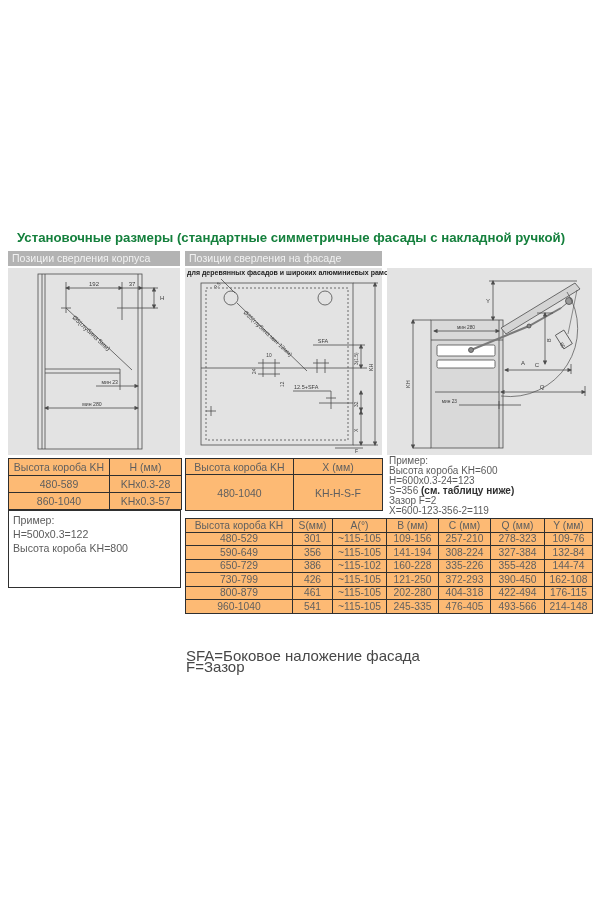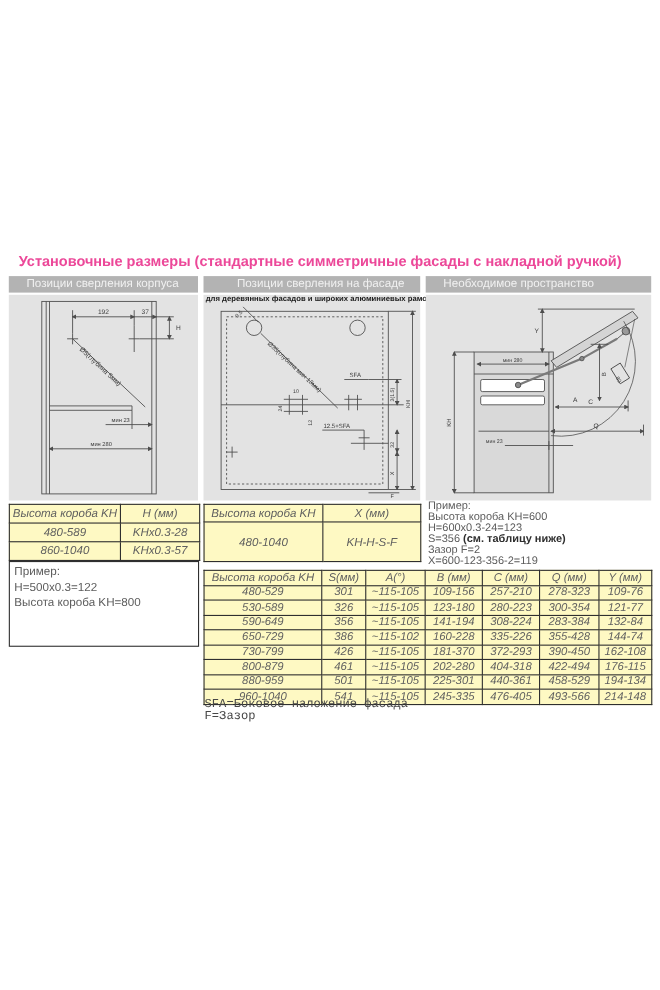--- a/index.html
+++ b/index.html
@@ -1,66 +1,65 @@
 <!DOCTYPE html>
 <html><head>
 <meta charset="utf-8">
 <style>
   * { box-sizing: border-box; }
   html,body { margin:0; padding:0; }
   body { width:600px; height:900px; background:#ffffff; font-family:"Liberation Sans",sans-serif; }
   .sheet { position:relative; width:600px; height:900px; overflow:hidden; background:#fff; }
 
-  .title { position:absolute; left:17px; top:230px; width:576px; font-size:13.2px; font-weight:bold; color:#ec4899; white-space:nowrap; }
-
-  .sec-hdr { position:absolute; top:251px; height:15px; background:#b3b3b3; color:#f1f1f1; font-size:10.6px; line-height:15px; padding-left:16px; overflow:hidden; white-space:nowrap; }
+  .title { position:absolute; left:17px; top:230px; width:576px; font-size:13.2px; font-weight:bold; color:#15803d; white-space:nowrap; }
+
+  .sec-hdr { position:absolute; top:251px; height:15px; background:#b3b3b3; color:#f1f1f1; font-size:10.6px; line-height:15px; padding-left:4px; overflow:hidden; white-space:nowrap; }
   #hdr1 { left:8px;  width:172px; }
-  #hdr2 { left:185px; width:197px;text-align:center; }
+  #hdr2 { left:185px; width:197px; }
   #hdr3 { left:387px; width:205px; }
 
   .panel { position:absolute; top:268px; background:#e3e3e3; }
   #panel1 { left:8px;  width:172px; height:187px; }
   #panel2 { left:185px; width:197px; height:187px; }
   #panel3 { left:387px; width:205px; height:187px; }
   .p2sub { position:absolute; top:1px; left:2px; font-size:7px; font-weight:bold; color:#1c1c1c; white-space:nowrap; }
   .panel svg { position:absolute; left:0; top:0; }
   #panel2 svg { top:9px; }
 
-  table { border-collapse:collapse; table-layout:fixed; position:absolute; background:#fef9c3;font-style:italic; }
+  table { border-collapse:collapse; table-layout:fixed; position:absolute; background:#fdba74; }
   td { border:1px solid #2f2f2f; color:#5f5f5f; text-align:center; font-size:10.5px; padding:0; overflow:hidden; white-space:nowrap; }
 
   .t-left { left:8px; top:458px; width:173px; }
   .t-left td { height:17px; }
   .ex-left { position:absolute; left:8px; top:510px; width:173px; height:78px; border:1px solid #2f2f2f; background:#fff; color:#5c5c5c; font-size:10.6px; line-height:13.8px; padding:3px 2px 0 4px; }
 
   .t-mid { left:185px; top:458px; width:197px; }
   .t-mid .hrow td { height:16px; }
   .t-mid .drow td { height:36px;margin-top:40px; }
 
   .ex-right { position:absolute; left:389px; top:456px; width:203px; color:#5c5c5c; font-size:10px; line-height:10px; white-space:nowrap; }
   .ex-right .b { font-weight:bold; color:#2e2e2e; }
 
   .t-main { left:185px; top:518px; width:407px; }
   .t-main td { height:13.5px; font-size:10.3px; }
 
-  .foot { position:absolute; left:186px; top:636px; color:#474747; font-size:11px; line-height:11.3px;font-family:Liberation Mono, monospace; }
+  .foot { position:absolute; left:186px; top:650px; color:#474747; font-size:15px; line-height:11.3px; }
 
   svg .ln { stroke:#4d4d4d; stroke-width:0.8; fill:none; }
   svg text { fill:#3c3c3c; stroke:none; }
 </style>
 </head>
 <body>
 
 <div class="sheet">
 
   <div class="title">Установочные размеры (стандартные симметричные фасады с накладной ручкой)</div>
 
   <div class="sec-hdr" id="hdr1">Позиции сверления корпуса</div>
   <div class="sec-hdr" id="hdr2">Позиции сверления на фасаде</div>
-  <div class="sec-hdr" id="hdr3">Необходимое пространство</div>
 
   <div class="panel" id="panel1">
     <svg width="172" height="187" viewBox="0 0 172 187">
       <defs>
         <marker id="aB" viewBox="0 0 10 10" refX="8" refY="5" markerWidth="5.5" markerHeight="5.5" orient="auto-start-reverse">
           <path d="M0,0 L10,5 L0,10 z" fill="#4d4d4d"></path>
         </marker>
       </defs>
       <g class="ln">
         <rect x="30" y="6" width="104" height="175"></rect>
@@ -279,74 +278,56 @@
     <tr>
       <td>480-529</td>
           <td>301</td>
           <td>~115-105</td>
           <td>109-156</td>
           <td>257-210</td>
           <td>278-323</td>
           <td>109-76</td>
     </tr>
     <tr>
-      <td>530-589</td>
-          <td>326</td>
-          <td>~115-105</td>
-          <td>123-180</td>
-          <td>280-223</td>
-          <td>300-354</td>
-          <td>121-77</td>
-    </tr>
-    <tr>
       <td>590-649</td>
           <td>356</td>
           <td>~115-105</td>
           <td>141-194</td>
           <td>308-224</td>
-          <td>283-384</td>
+          <td>327-384</td>
           <td>132-84</td>
     </tr>
     <tr>
       <td>650-729</td>
           <td>386</td>
           <td>~115-102</td>
           <td>160-228</td>
           <td>335-226</td>
           <td>355-428</td>
           <td>144-74</td>
     </tr>
     <tr>
       <td>730-799</td>
           <td>426</td>
           <td>~115-105</td>
-          <td>181-370</td>
+          <td>121-250</td>
           <td>372-293</td>
           <td>390-450</td>
           <td>162-108</td>
     </tr>
     <tr>
       <td>800-879</td>
           <td>461</td>
           <td>~115-105</td>
           <td>202-280</td>
           <td>404-318</td>
           <td>422-494</td>
           <td>176-115</td>
     </tr>
     <tr>
-      <td>880-959</td>
-          <td>501</td>
-          <td>~115-105</td>
-          <td>225-301</td>
-          <td>440-361</td>
-          <td>458-529</td>
-          <td>194-134</td>
-    </tr>
-    <tr>
       <td>960-1040</td>
           <td>541</td>
           <td>~115-105</td>
           <td>245-335</td>
           <td>476-405</td>
           <td>493-566</td>
           <td>214-148</td>
     </tr>
   </tbody>
     </table>

